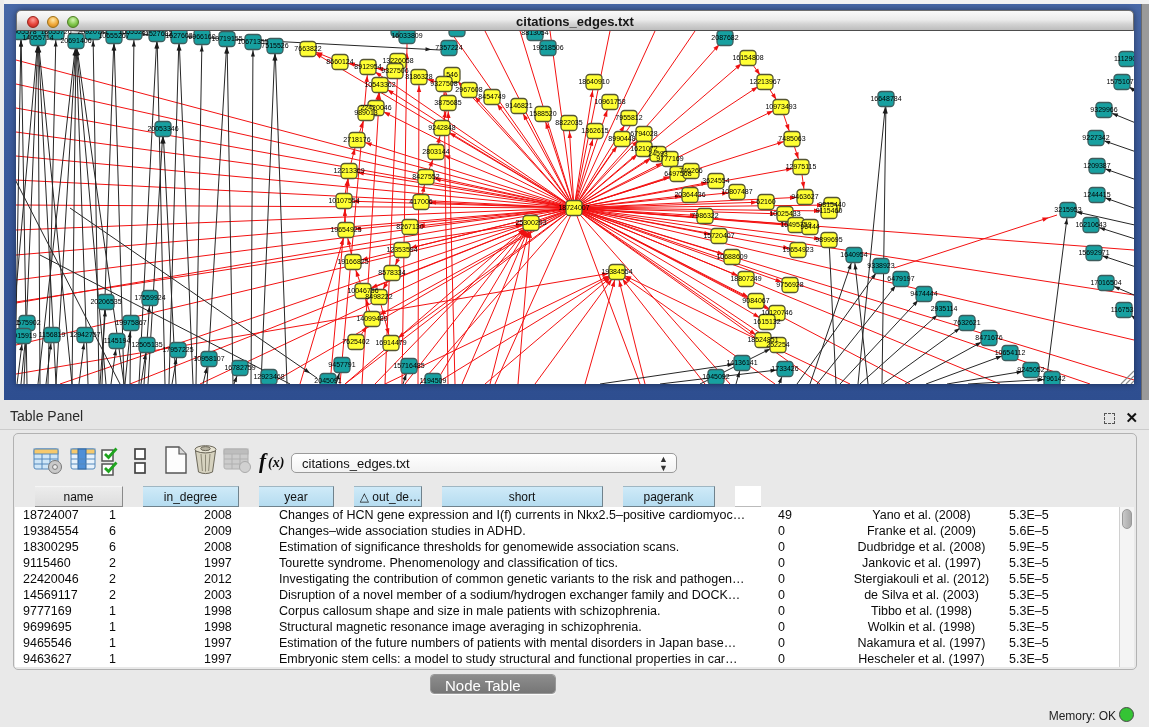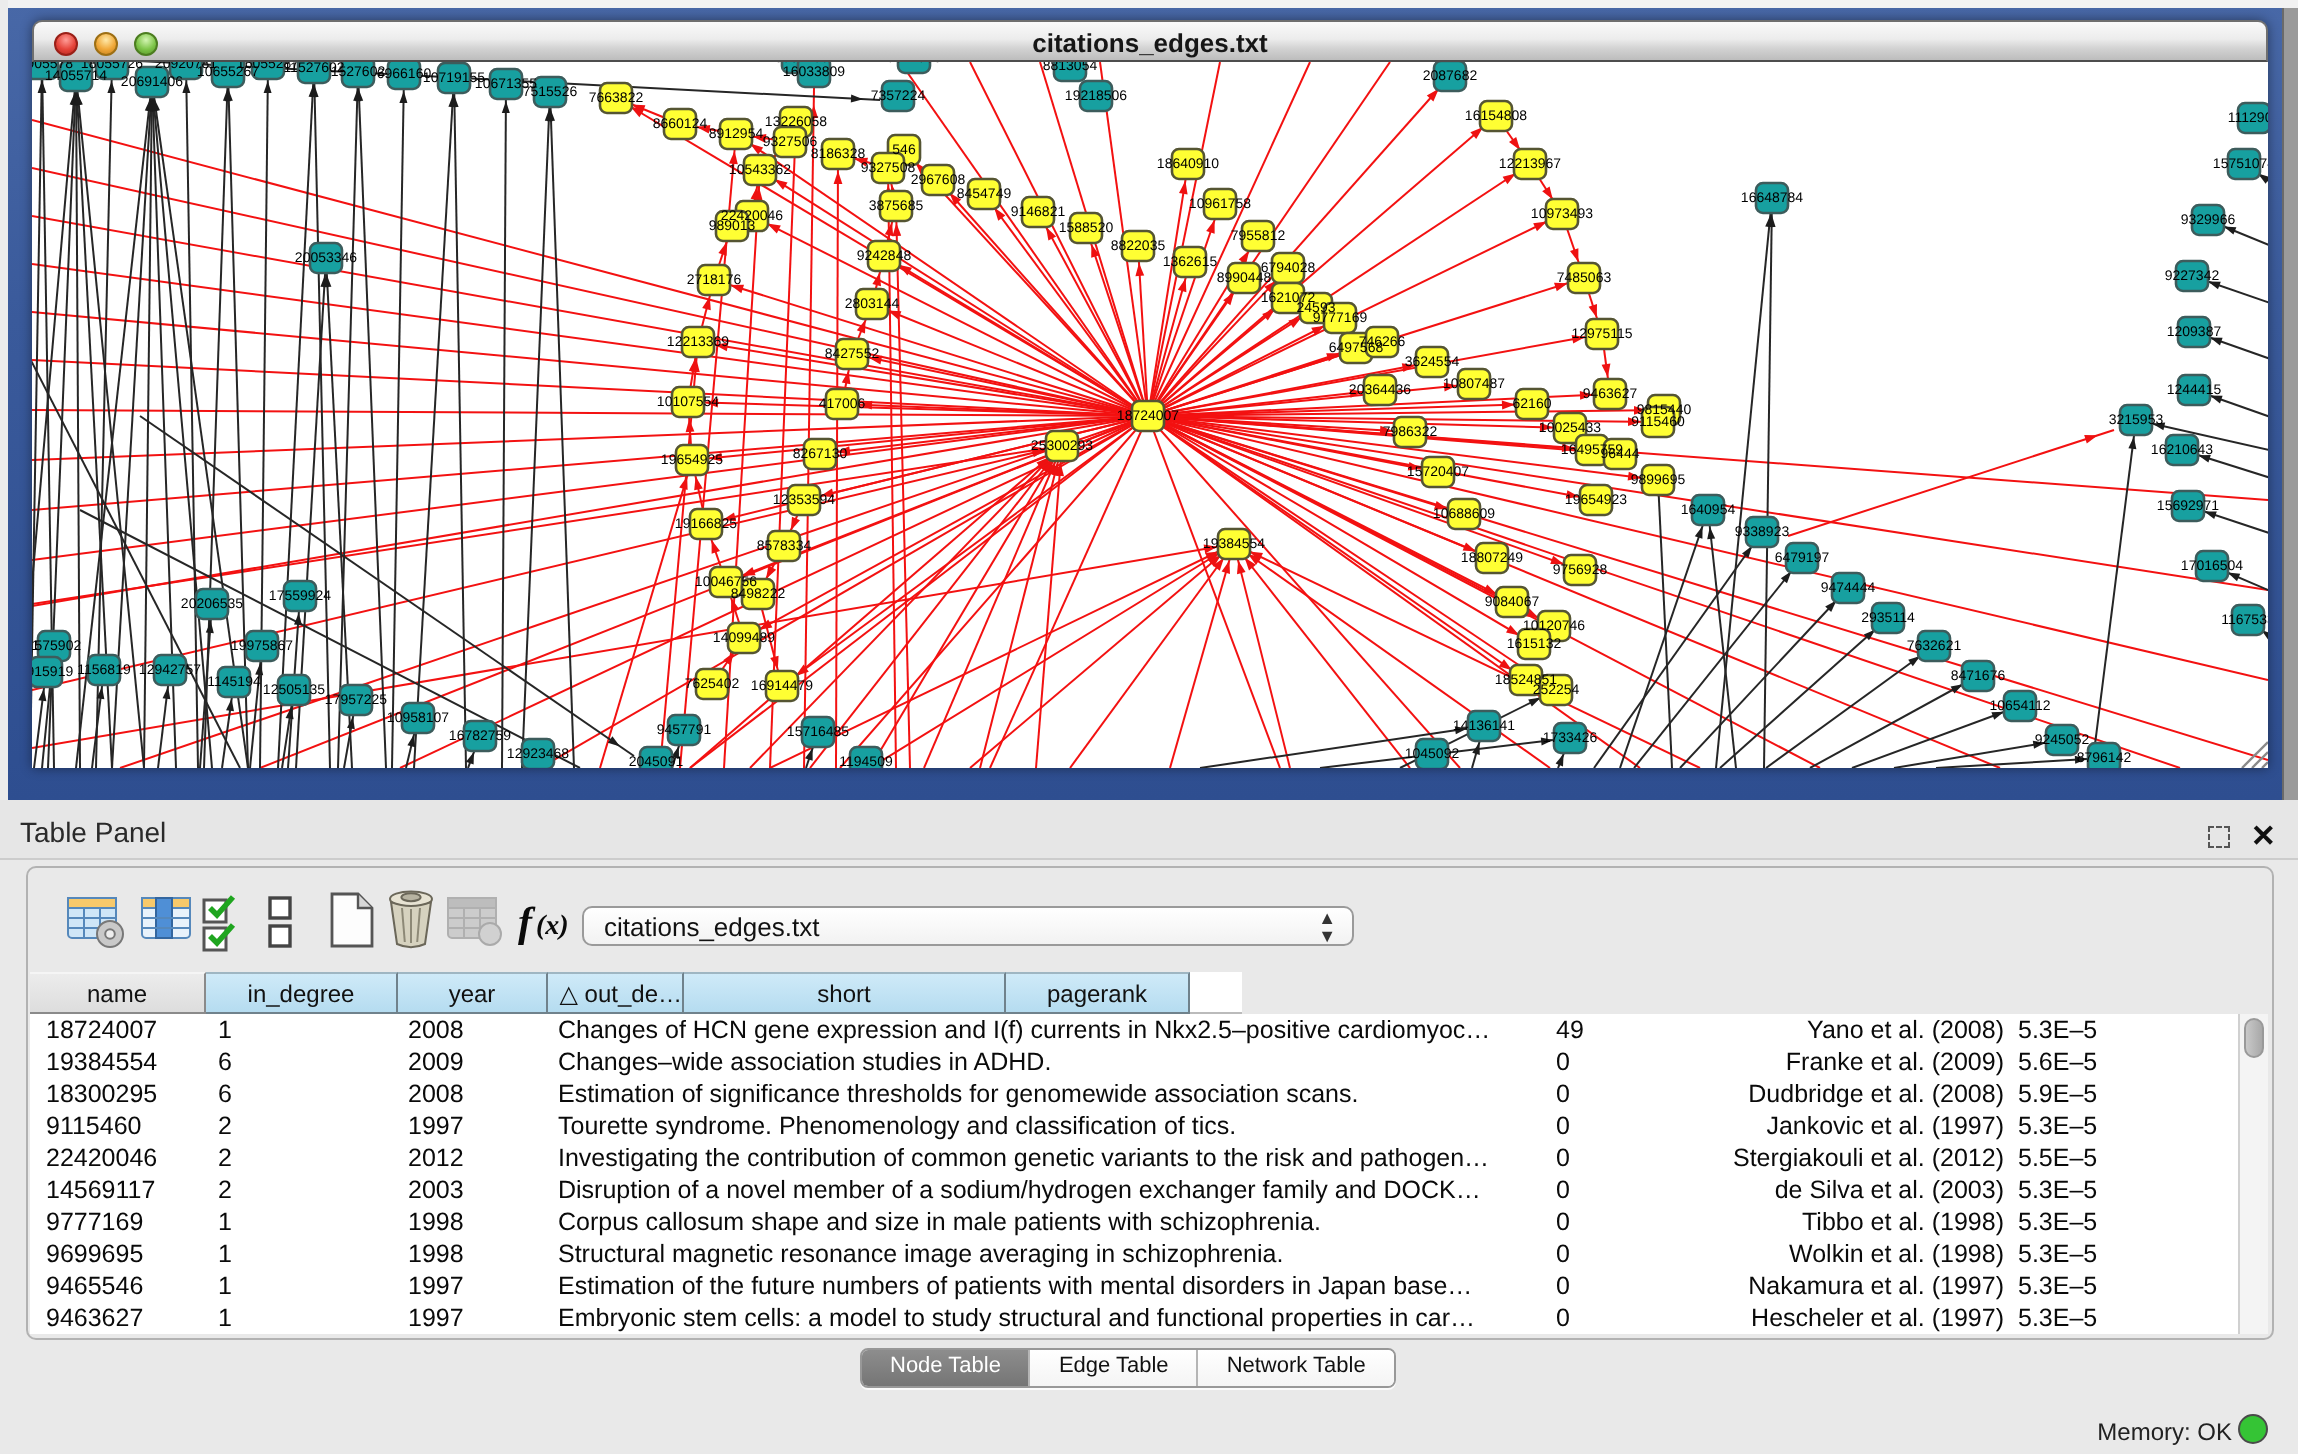--- a/index.html
+++ b/index.html
@@ -18,35 +18,35 @@
 #panel { position:absolute; left:0; top:400px; width:1149px; height:327px; background:#e9e9e9; }
 #phead { position:absolute; left:0; top:0; width:1149px; height:30px; background:#e6e6e6; border-bottom:1px solid #cccccc; }
 #phead .t { position:absolute; left:10px; top:8px; font-size:14px; color:#2a2a2a; }
 #phead .fl { position:absolute; right:34px; top:13px; width:11px; height:11px; border:1px dashed #555; }
 #phead .x { position:absolute; right:11px; top:9px; font-size:15px; color:#111; font-weight:bold; }
 #inner { position:absolute; left:13px; top:33px; width:1124px; height:237px; background:#e9e9e9; border:1px solid #b2b2b2; border-radius:5px; }
 #toolbar { position:absolute; left:0; top:0; width:100%; height:52px; }
 #combo { position:absolute; left:277px; top:19px; width:386px; height:20px; background:linear-gradient(180deg,#ffffff,#f2f2f2); border:1px solid #9a9a9a; border-radius:5px; font-size:13px; color:#111; padding:2px 0 0 10px; }
 #combo .arr { position:absolute; right:8px; top:1px; font-size:9px; color:#333; line-height:9px; }
 #thead { position:absolute; left:1px; top:52px; height:21px; display:flex; font-size:12px; color:#111; }
-#thead div { border-right:1px solid #70828c; border-top:1px solid #9fb6c2; border-bottom:1px solid #70828c; background:linear-gradient(180deg,#cfeaf8,#b5dcf0); text-align:center; padding-top:3px; overflow:hidden; white-space:nowrap; }
+#thead div { border-right:1px solid #70828c; border-top:1px solid #9fb6c2; border-bottom:1px solid #70828c; background:linear-gradient(180deg,#cfeaf8,#b5dcf0); text-align:center; padding-top:3px; overflow:hidden; white-space:nowrap;margin-left:20px; }
 #thead div.gray { background:linear-gradient(180deg,#ececec,#dddddd); border-top:1px solid #f5f5f5; border-right:1px solid #8a8a8a; border-bottom:1px solid #8a8a8a; }
 #tbody { position:absolute; left:1px; top:73px; width:1105px; height:160px; background:#fff; overflow:hidden; }
 .tr { display:flex; height:16px; font-size:12.5px; color:#0a0a0a; white-space:nowrap; }
 .tr div { overflow:hidden; padding-top:1px; }
 .c1 { width:88px; padding-left:8px; }
 .c2 { width:96px; padding-left:6px; }
 .c3 { width:75px; padding-left:5px; }
 .c4 { width:499px; padding-left:5px; }
 .c5 { width:68px; padding-left:5px; }
-.c6 { width:161px; text-align:right; }
+.c6 { width:161px; text-align:center; }
 .c7 { width:92px; padding-left:7px; }
 #vsb { position:absolute; right:2px; top:73px; width:15px; height:160px; background:#f4f4f4; border-left:1px solid #d0d0d0; }
 #vsb .thumb { position:absolute; left:2px; top:2px; width:10px; height:20px; background:linear-gradient(90deg,#c9c9c9,#a8a8a8); border:1px solid #999; border-radius:5px; }
-#tabs { position:absolute; left:430px; top:274px; height:20px; display:flex; border:1px solid #989898; border-radius:4px; overflow:hidden; background:#fff; box-shadow:0 1px 0 rgba(255,255,255,.8); font-size:11px; }
+#tabs { position:absolute; left:430px; top:274px; height:20px; display:flex; border:1px solid #989898; border-radius:4px; overflow:hidden; background:#fff; box-shadow:0 1px 0 rgba(255,255,255,.8); font-size:15px;flex-direction:column; }
 #tabs div { padding:2px 14px 0 14px; }
 #tabs .sel { background:linear-gradient(180deg,#8d8d8d,#757575); color:#fff; }
 #tabs .nrm { background:linear-gradient(180deg,#ffffff,#f4f4f4); color:#111; border-left:1px solid #b5b5b5; }
 #mem { position:absolute; right:33px; top:309px; font-size:12px; color:#222; }
 #memdot { position:absolute; right:15px; top:307px; width:15px; height:15px; border-radius:50%; background:#35c435; border:1.5px solid #4a4a4a; }
 </style></head>
 <body>
 <div id="desk">
   <div class="tstrip"></div>
     <div class="lstrip"></div>

